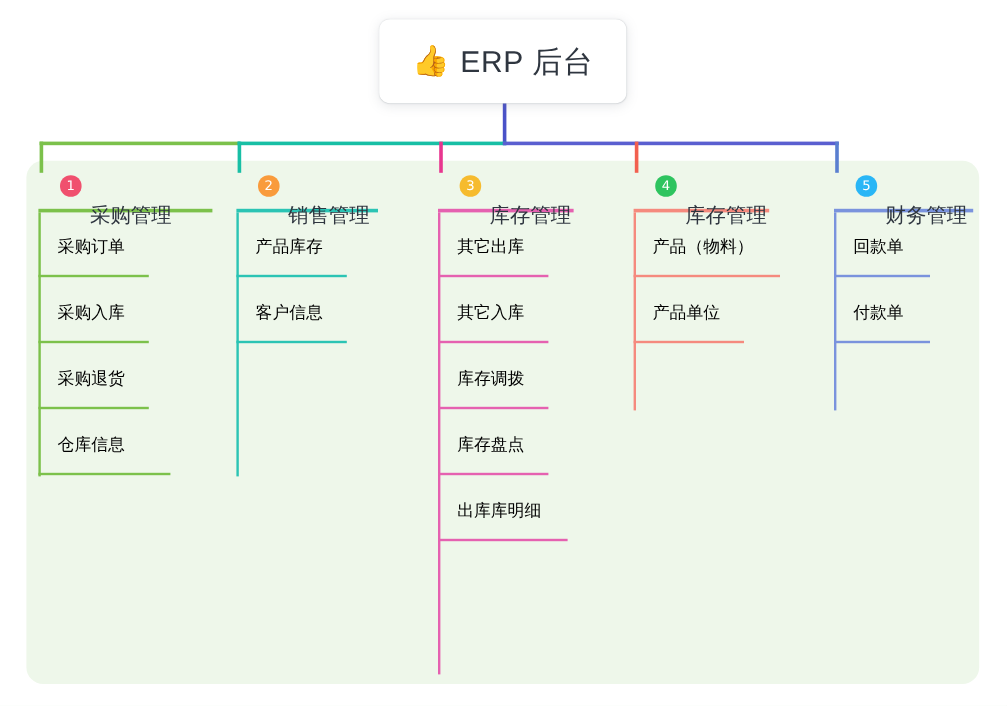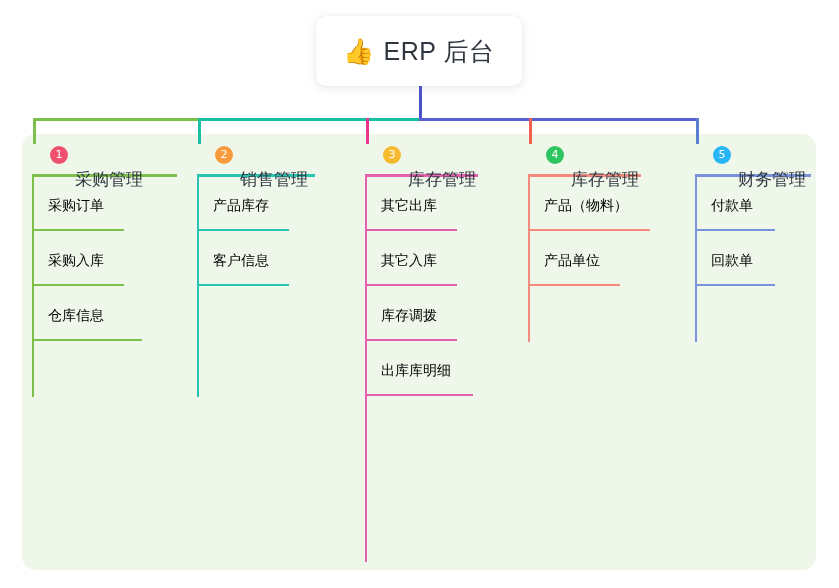--- a/index.html
+++ b/index.html
@@ -160,20 +160,24 @@
         <div class="spine" style="background: rgb(124, 193, 75); height: 220px;"></div>
         <div class="leaf">
           <span class="leaf-label">采购订单</span>
           <div class="leaf-underline" style="width: 92px; background: rgb(124, 193, 75);"></div>
         </div>
         <div class="leaf">
           <span class="leaf-label">采购入库</span>
           <div class="leaf-underline" style="width: 92px; background: rgb(124, 193, 75);"></div>
         </div>
         <div class="leaf">
+          <span class="leaf-label">采购退货</span>
+          <div class="leaf-underline" style="width: 92px; background: rgb(124, 193, 75);"></div>
+        </div>
+        <div class="leaf">
           <span class="leaf-label">仓库信息</span>
           <div class="leaf-underline" style="width: 110px; background: rgb(124, 193, 75);"></div>
         </div>
       </div>
     </div>
     <div class="column" style="left: 197px;">
       <div class="col-head">
         <span class="badge" style="background: rgb(249, 155, 60);">2</span>
         <span class="col-title">销售管理</span>
       </div>
@@ -204,20 +208,24 @@
         </div>
         <div class="leaf">
           <span class="leaf-label">其它入库</span>
           <div class="leaf-underline" style="width: 92px; background: rgb(229, 97, 176);"></div>
         </div>
         <div class="leaf">
           <span class="leaf-label">库存调拨</span>
           <div class="leaf-underline" style="width: 92px; background: rgb(229, 97, 176);"></div>
         </div>
         <div class="leaf">
+          <span class="leaf-label">库存盘点</span>
+          <div class="leaf-underline" style="width: 92px; background: rgb(229, 97, 176);"></div>
+        </div>
+        <div class="leaf">
           <span class="leaf-label">出库库明细</span>
           <div class="leaf-underline" style="width: 108px; background: rgb(229, 97, 176);"></div>
         </div>
       </div>
     </div>
     <div class="column" style="left: 528px;">
       <div class="col-head">
         <span class="badge" style="background: rgb(46, 196, 95);">4</span>
         <span class="col-title">库存管理</span>
       </div>
@@ -236,22 +244,22 @@
     </div>
     <div class="column" style="left: 695px;">
       <div class="col-head">
         <span class="badge" style="background: rgb(41, 182, 246);">5</span>
         <span class="col-title">财务管理</span>
       </div>
       <div class="col-underline" style="width: 116px; background: rgb(122, 147, 221);"></div>
       <div class="leaves">
         <div class="spine" style="background: rgb(122, 147, 221); height: 165px;"></div>
         <div class="leaf">
+          <span class="leaf-label">回款单</span>
+          <div class="leaf-underline" style="width: 80px; background: rgb(122, 147, 221);"></div>
+        </div>
+        <div class="leaf">
           <span class="leaf-label">付款单</span>
           <div class="leaf-underline" style="width: 80px; background: rgb(122, 147, 221);"></div>
         </div>
-        <div class="leaf">
-          <span class="leaf-label">回款单</span>
-          <div class="leaf-underline" style="width: 80px; background: rgb(122, 147, 221);"></div>
-        </div>
       </div>
     </div>
   </div>
 
 </body></html>

